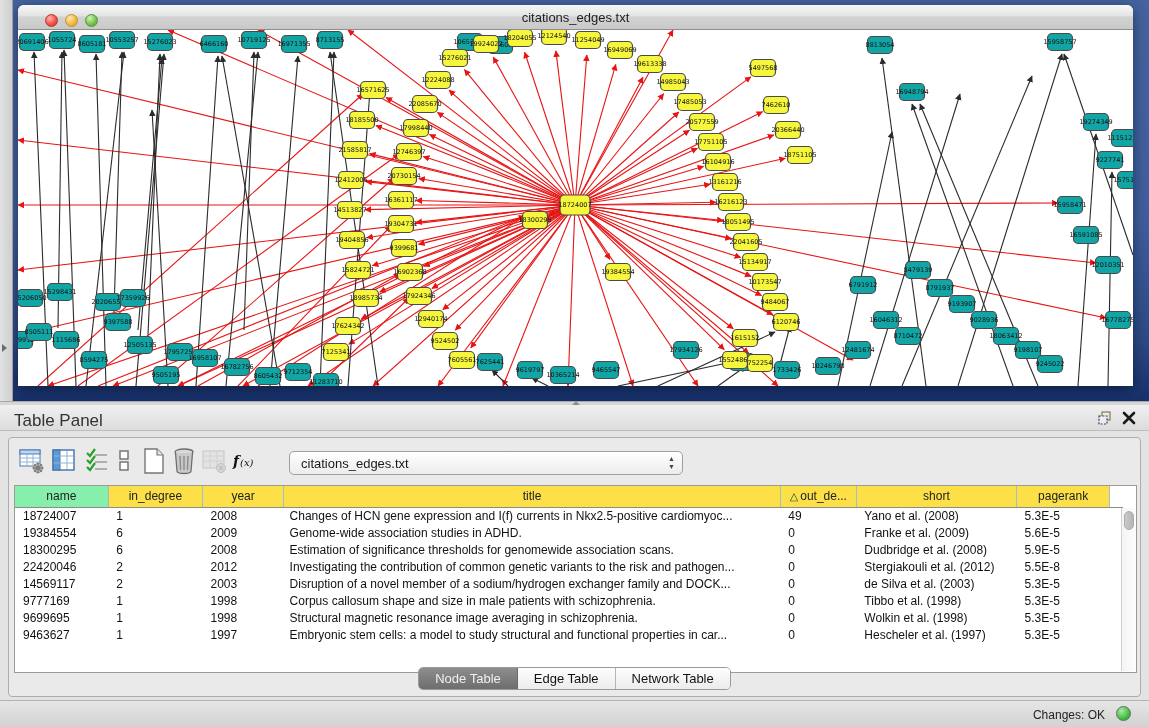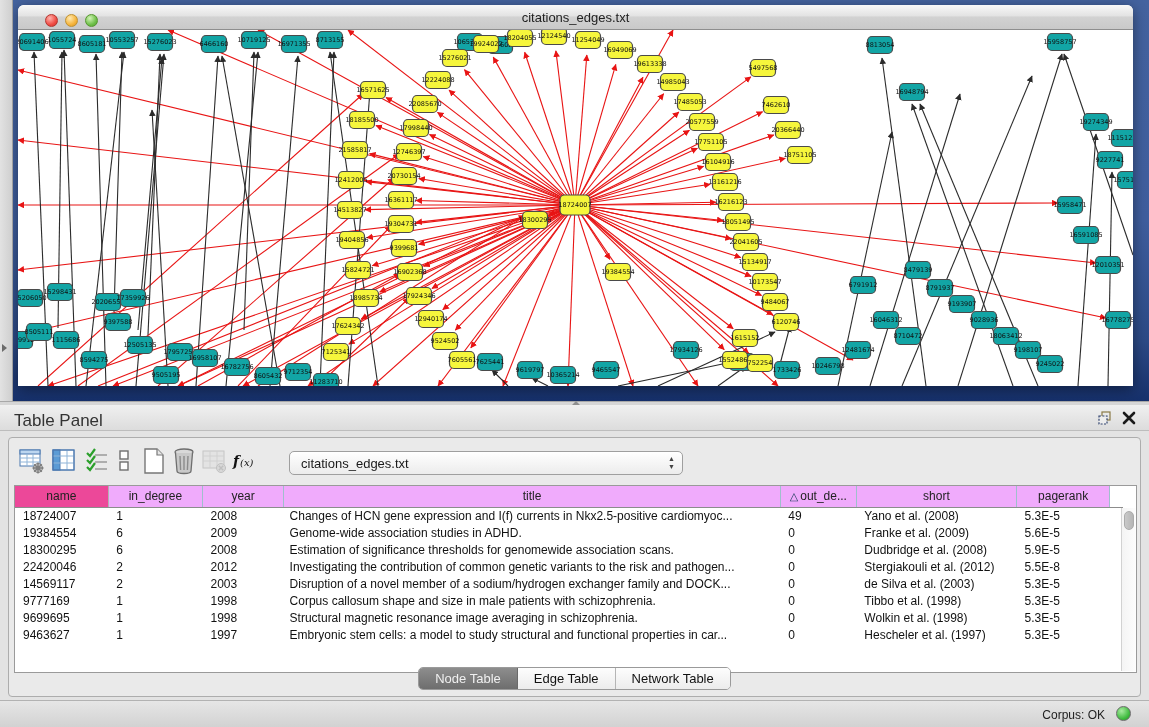--- a/index.html
+++ b/index.html
@@ -37,22 +37,22 @@
 
   .toolbar { position:absolute; left:0; top:6px; width:100%; height:36px; }
   .tb-icon { position:absolute; top:3px; width:26px; height:28px; }
   .tb-icon svg { display:block; }
   .combo { position:absolute; left:280px; top:7px; width:394px; height:24px; border:1px solid #9f9f9f; border-radius:5px; background:linear-gradient(180deg,#ffffff,#ececec); box-shadow:0 1px 1px rgba(255,255,255,.7) inset; }
   .combo .val { position:absolute; left:11px; top:4px; font-size:13px; color:#1a1a1a; }
   .combo .arrows { position:absolute; right:7px; top:3px; font-size:7px; line-height:8px; color:#444; text-align:center; }
 
   .table-wrap { position:absolute; left:5px; top:47px; width:1123px; height:188px; background:#fff; border:1px solid #9a9a9a; overflow:hidden; }
   table.data { border-collapse:collapse; table-layout:fixed; width:1108px; }
-  table.data th { height:21px; background:#f0abfc; border-right:1px solid #9fbfcc; border-bottom:1px solid #8c8c8c; font-size:12px; font-weight:400; color:#222; text-align:center; overflow:hidden; white-space:nowrap; }
-  table.data th.col-name { background:#ec4899; border-right:1px solid #b2b2b2; }
+  table.data th { height:21px; background:#fde047; border-right:1px solid #9fbfcc; border-bottom:1px solid #8c8c8c; font-size:12px; font-weight:400; color:#222; text-align:center; overflow:hidden; white-space:nowrap; }
+  table.data th.col-name { background:#86efac; border-right:1px solid #b2b2b2; }
   table.data td { height:17px; font-size:12px; color:#111; padding:0 4px 0 8px; white-space:nowrap; overflow:hidden; }
   table.data td.c-title { padding-left:6px; }
   .sort-tri { color:#173a57; font-size:11px; margin-right:2px; }
   .vscroll { position:absolute; right:0; top:22px; bottom:1px; width:15px; background:linear-gradient(90deg,#f4f4f4,#fdfdfd); border-left:1px solid #d2d2d2; }
   .vscroll .thumb { position:absolute; left:2px; top:3px; width:10px; height:19px; border-radius:5px; background:linear-gradient(90deg,#c9c9c9,#b5b5b5); border:1px solid #ababab; }
 
   .tabbar { position:absolute; left:0; bottom:6px; width:100%; height:23px; text-align:center; }
   .seg { display:inline-flex; height:23px; border:1px solid #9a9a9a; border-radius:5px; overflow:hidden; background:#f4f4f4; }
   .seg .tab { padding:3px 16px 0 16px; font-size:13px; color:#111; background:linear-gradient(180deg,#fdfdfd,#ececec); border-right:1px solid #b5b5b5; }
   .seg .tab:last-child { border-right:none; }
@@ -633,17 +633,17 @@
           <span class="tab sel">Node Table</span>
           <span class="tab">Edge Table</span>
           <span class="tab">Network Table</span>
         </span>
       </div>
 
     </div>
   </div>
 
   <div class="statusbar">
-    <span class="mem">Corpus: OK</span>
+    <span class="mem">Changes: OK</span>
     <span class="led"></span>
   </div>
 
 </div>
 
 </body></html>

